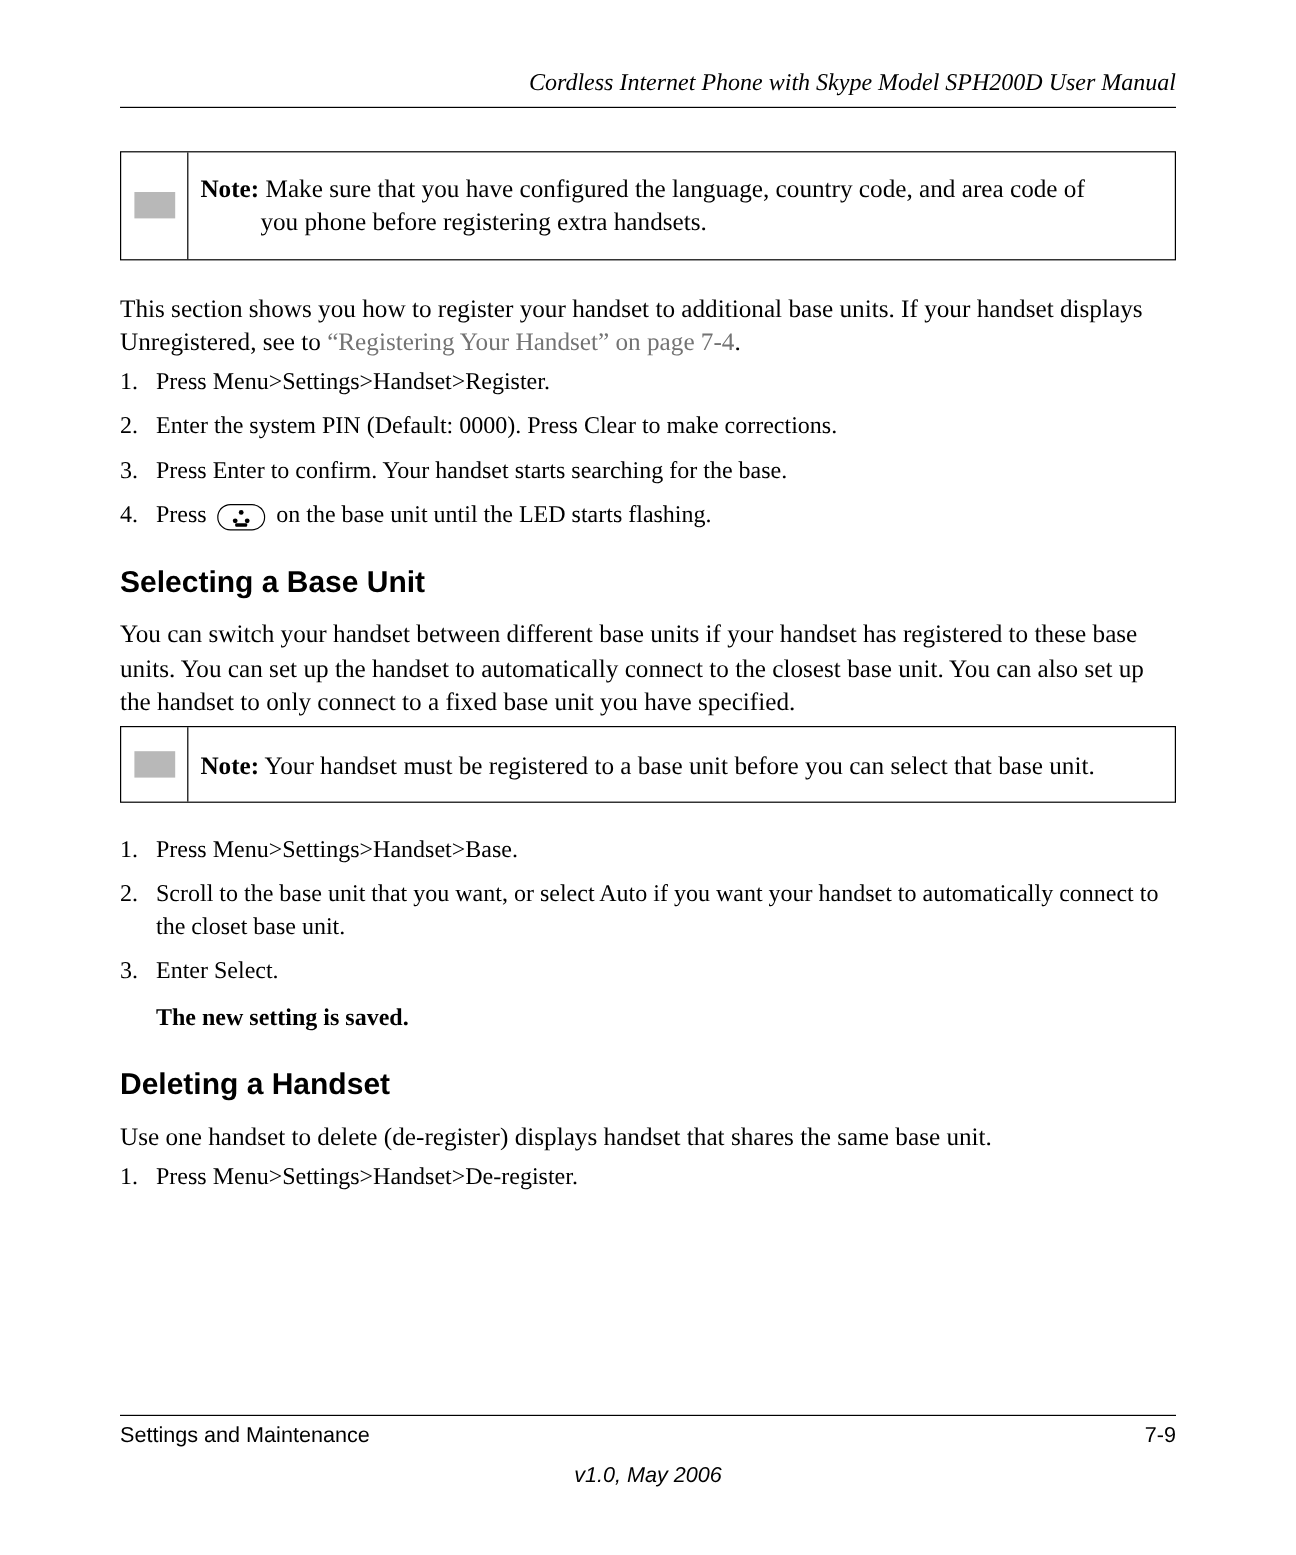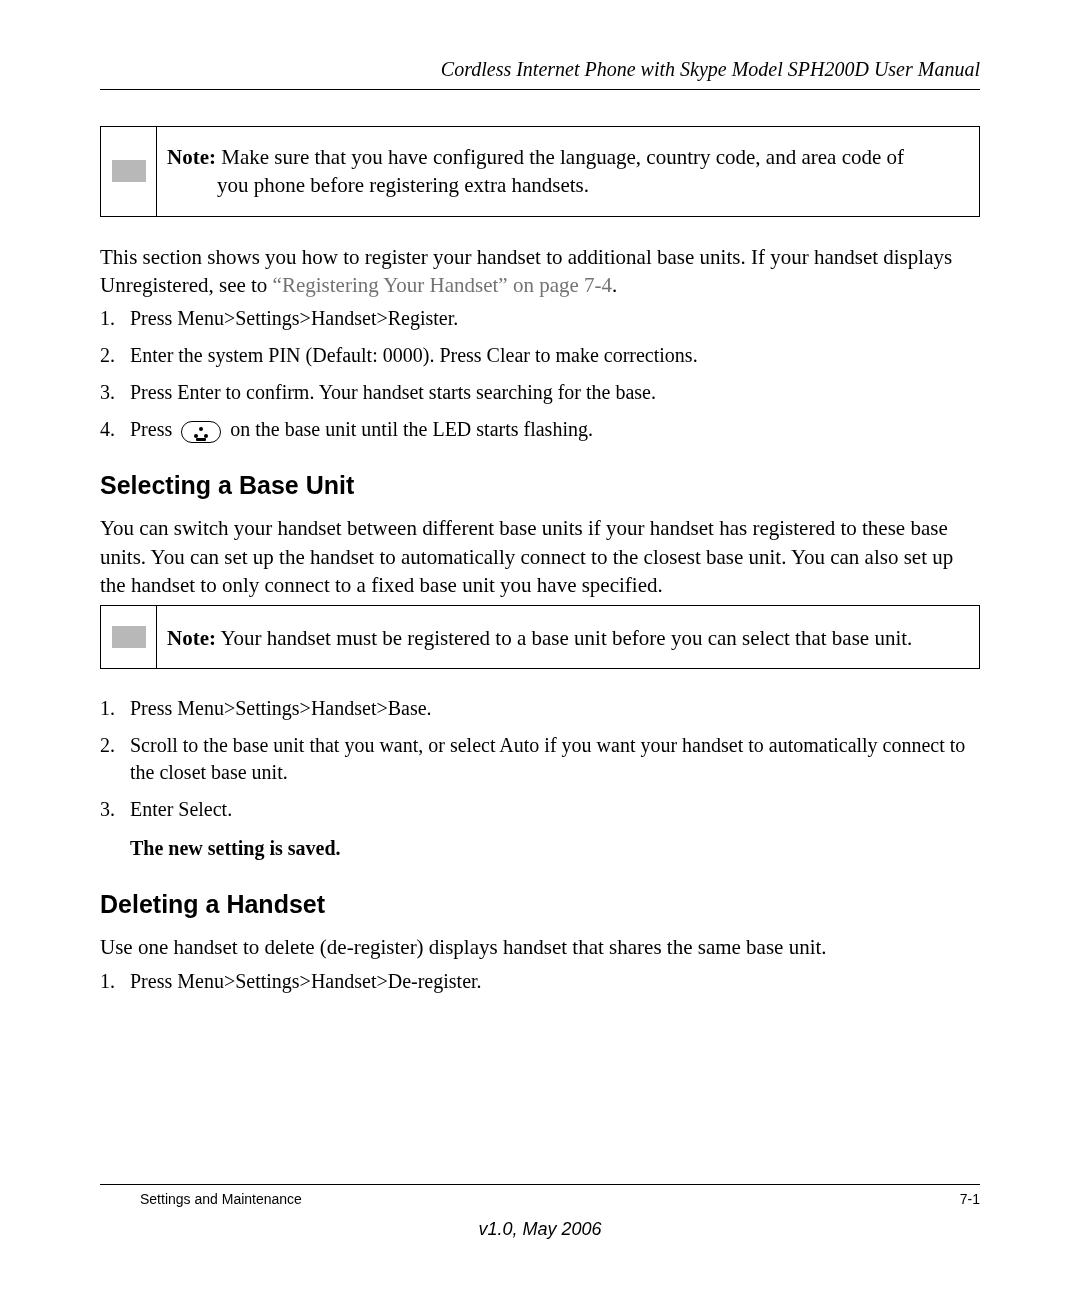--- a/index.html
+++ b/index.html
@@ -122,22 +122,21 @@
   }
   .footer-rule {
     border: none;
     border-top: 1.5px solid #000;
     margin-bottom: 6px;
   }
   .footer-row {
     display: flex;
     justify-content: space-between;
     font-family: Arial, Helvetica, sans-serif;
-    font-size: 14px;
-    margin-left: 40px;
+    font-size: 18px;
   }
   .footer-version {
     text-align: center;
     font-style: italic;
     font-family: Arial, Helvetica, sans-serif;
     font-size: 18px;
     margin-top: 12px;
   }
 </style>
 </head>
@@ -196,18 +195,18 @@
   <h2 class="subsection">Deleting a Handset</h2>
   <p class="body">Use one handset to delete (de-register) displays handset that shares the same base unit.</p>
   <ol class="steps">
     <li><span>Press Menu&gt;Settings&gt;Handset&gt;De-register.</span></li>
   </ol>
 
   <div class="footer">
     <hr class="footer-rule">
     <div class="footer-row">
       <span>Settings and Maintenance</span>
-      <span>7-1</span>
+      <span>7-9</span>
     </div>
     <div class="footer-version">v1.0, May 2006</div>
   </div>
 
 </div>
 
 </body></html>

